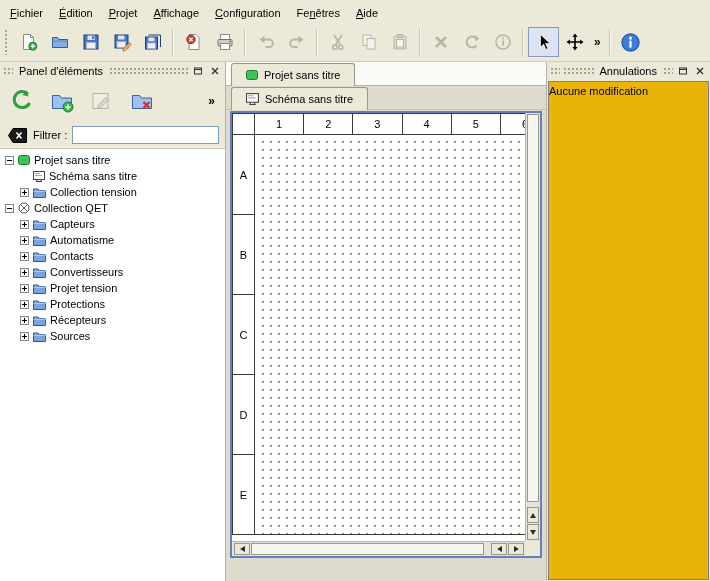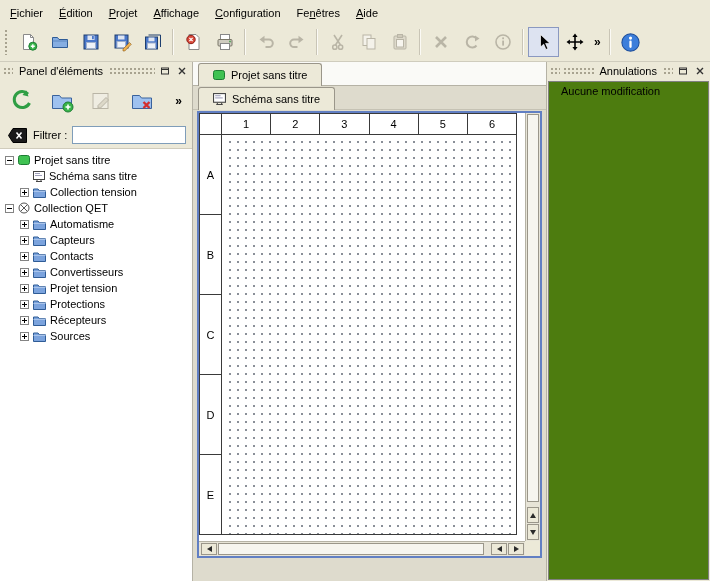--- a/index.html
+++ b/index.html
@@ -28,21 +28,21 @@
 
   
   .dock-titlebar{height:18px;display:flex;align-items:center;padding:0 3px;gap:3px}
   .grip-sm{width:10px;height:8px;background-image:radial-gradient(#a8a390 1px,transparent 1.3px);background-size:4px 4px}
   .grip-fill{flex:1;height:8px;background-image:radial-gradient(#a8a390 1px,transparent 1.3px);background-size:4px 4px}
   .dock-title-text{padding:0 3px;white-space:nowrap}
   .dock-btn{width:14px;height:13px;display:flex;align-items:center;justify-content:center;
             border:1px solid transparent;background:transparent}
 
   
-  .left-dock{width:193px;border-right:1px solid #b5b2a5;display:flex;flex-direction:column;background:#ece9d8}
+  .left-dock{width:226px;border-right:1px solid #b5b2a5;display:flex;flex-direction:column;background:#ece9d8}
   .panel-toolbar{height:42px;display:flex;align-items:center;padding:2px 6px;gap:8px}
   .pbtn{width:32px;height:32px;display:flex;align-items:center;justify-content:center;
         border:1px solid transparent;background:transparent}
   .panel-toolbar .chevron-btn{margin-left:auto}
   .filter-row{height:26px;display:flex;align-items:center;gap:5px;padding:0 6px}
   .filter-clear-btn{width:22px;height:17px;display:flex;align-items:center;justify-content:center;
                     border:none;background:transparent}
   .filter-input{flex:1;height:18px;border:1px solid #7f9db9;background:#fff;
                 font:11px "Liberation Sans",sans-serif;padding:1px 3px;min-width:0}
   .tree{flex:1;background:#fff;border-top:1px solid #d0ccbc;padding-top:3px;overflow:hidden}
@@ -94,21 +94,21 @@
   .hsp{flex:1}
   .scorner{position:absolute;right:0;bottom:0;width:15px;height:15px;background:#ece9d8}
   .arr{width:0;height:0;border:3.5px solid transparent;display:block}
   .arr.up{border-bottom:5px solid #2b2b2b;border-top:none}
   .arr.down{border-top:5px solid #2b2b2b;border-bottom:none}
   .arr.left{border-right:5px solid #2b2b2b;border-left:none}
   .arr.right{border-left:5px solid #2b2b2b;border-right:none}
 
   
   .right-dock{width:164px;border-left:1px solid #b5b2a5;display:flex;flex-direction:column;background:#ece9d8}
-  .undo-view{flex:1;margin:1px;background:#4d7c0f;border:1px solid #808080;padding:3px 12px;overflow:hidden}
+  .undo-view{flex:1;margin:1px;background:#eab308;border:1px solid #808080;padding:3px 0;overflow:hidden}
 </style>
 </head>
 <body>
 
 <div class="app">
 
   <div class="menubar">
     <div class="menu-item"><span></span><span class="mn">F</span><span>ichier</span></div>
     <div class="menu-item"><span></span><span class="mn">É</span><span>dition</span></div>
     <div class="menu-item"><span></span><span class="mn">P</span><span>rojet</span></div>
@@ -365,31 +365,31 @@
           <span class="tlabel">Collection QET</span>
         </div>
         <div class="trow lvl1">
           <span class="exp plus"></span>
           <span class="ticon">
               <svg width="13" height="11" viewBox="0 0 13 11">
                 <path d="M0.5 2h4.5l1.5 1.8h6V10.5H0.5z" fill="#7ba3dd" stroke="#2f5c96"></path>
                 <path d="M0.5 4.5h12" stroke="#a9c4ea"></path>
               </svg>
             </span>
+          <span class="tlabel">Capteurs</span>
+        </div>
+        <div class="trow lvl1">
+          <span class="exp plus"></span>
+          <span class="ticon">
+              <svg width="13" height="11" viewBox="0 0 13 11">
+                <path d="M0.5 2h4.5l1.5 1.8h6V10.5H0.5z" fill="#7ba3dd" stroke="#2f5c96"></path>
+                <path d="M0.5 4.5h12" stroke="#a9c4ea"></path>
+              </svg>
+            </span>
           <span class="tlabel">Automatisme</span>
-        </div>
-        <div class="trow lvl1">
-          <span class="exp plus"></span>
-          <span class="ticon">
-              <svg width="13" height="11" viewBox="0 0 13 11">
-                <path d="M0.5 2h4.5l1.5 1.8h6V10.5H0.5z" fill="#7ba3dd" stroke="#2f5c96"></path>
-                <path d="M0.5 4.5h12" stroke="#a9c4ea"></path>
-              </svg>
-            </span>
-          <span class="tlabel">Capteurs</span>
         </div>
         <div class="trow lvl1">
           <span class="exp plus"></span>
           <span class="ticon">
               <svg width="13" height="11" viewBox="0 0 13 11">
                 <path d="M0.5 2h4.5l1.5 1.8h6V10.5H0.5z" fill="#7ba3dd" stroke="#2f5c96"></path>
                 <path d="M0.5 4.5h12" stroke="#a9c4ea"></path>
               </svg>
             </span>
           <span class="tlabel">Contacts</span>

